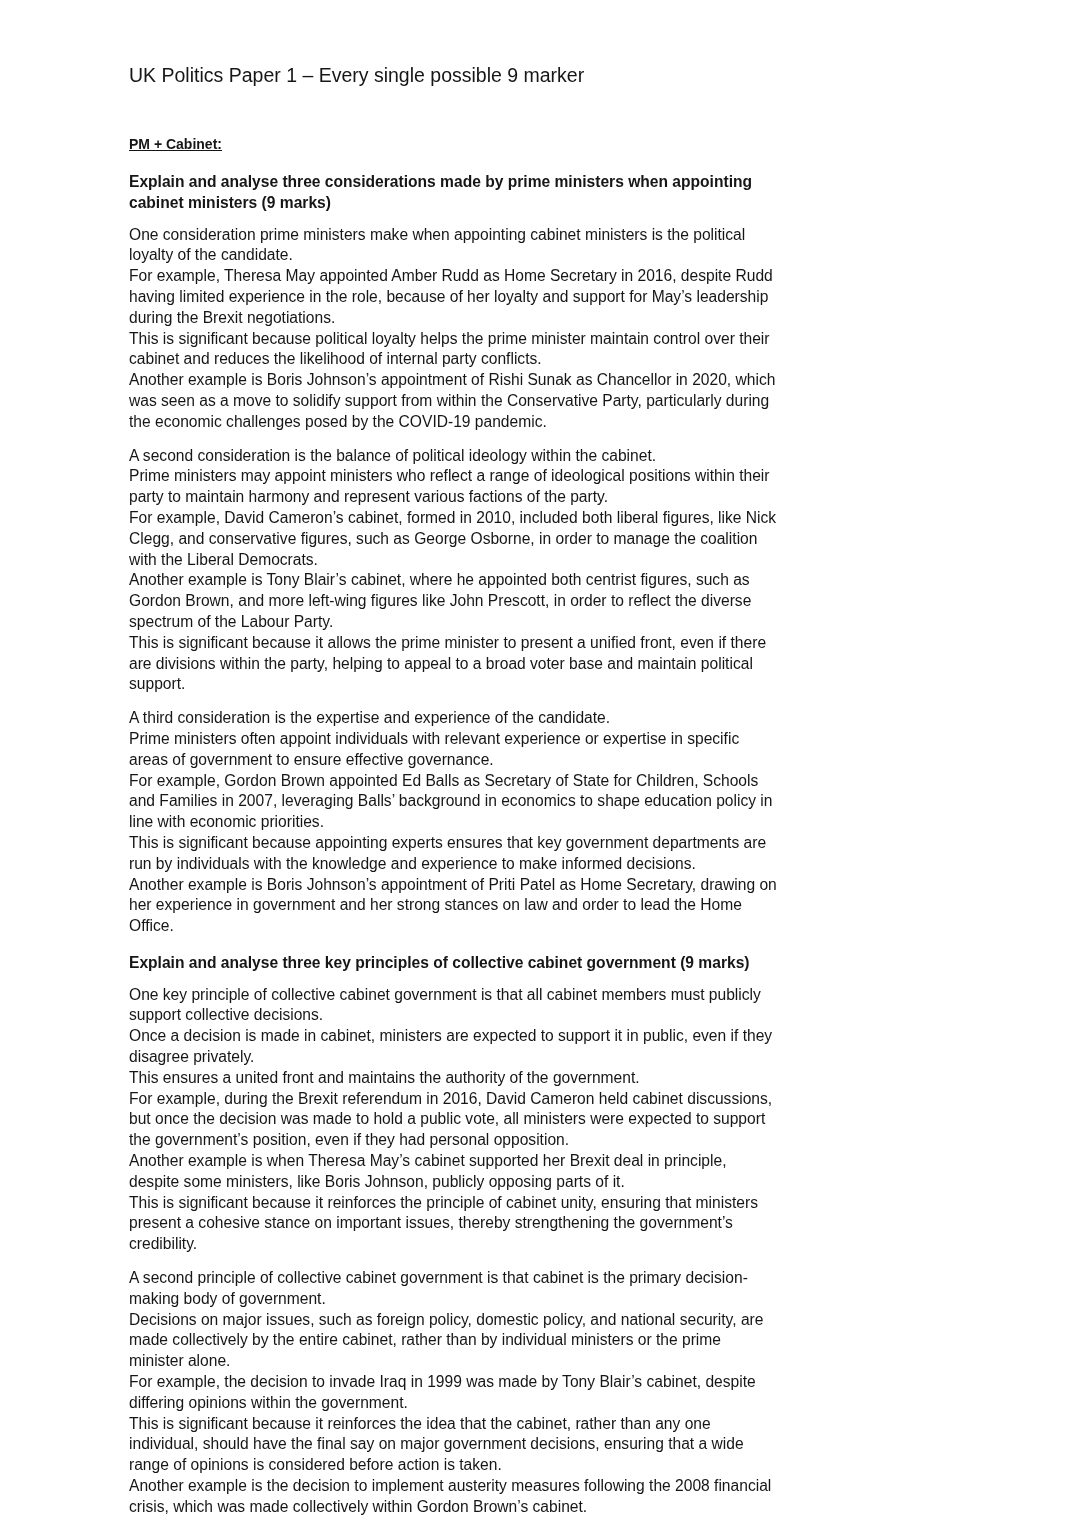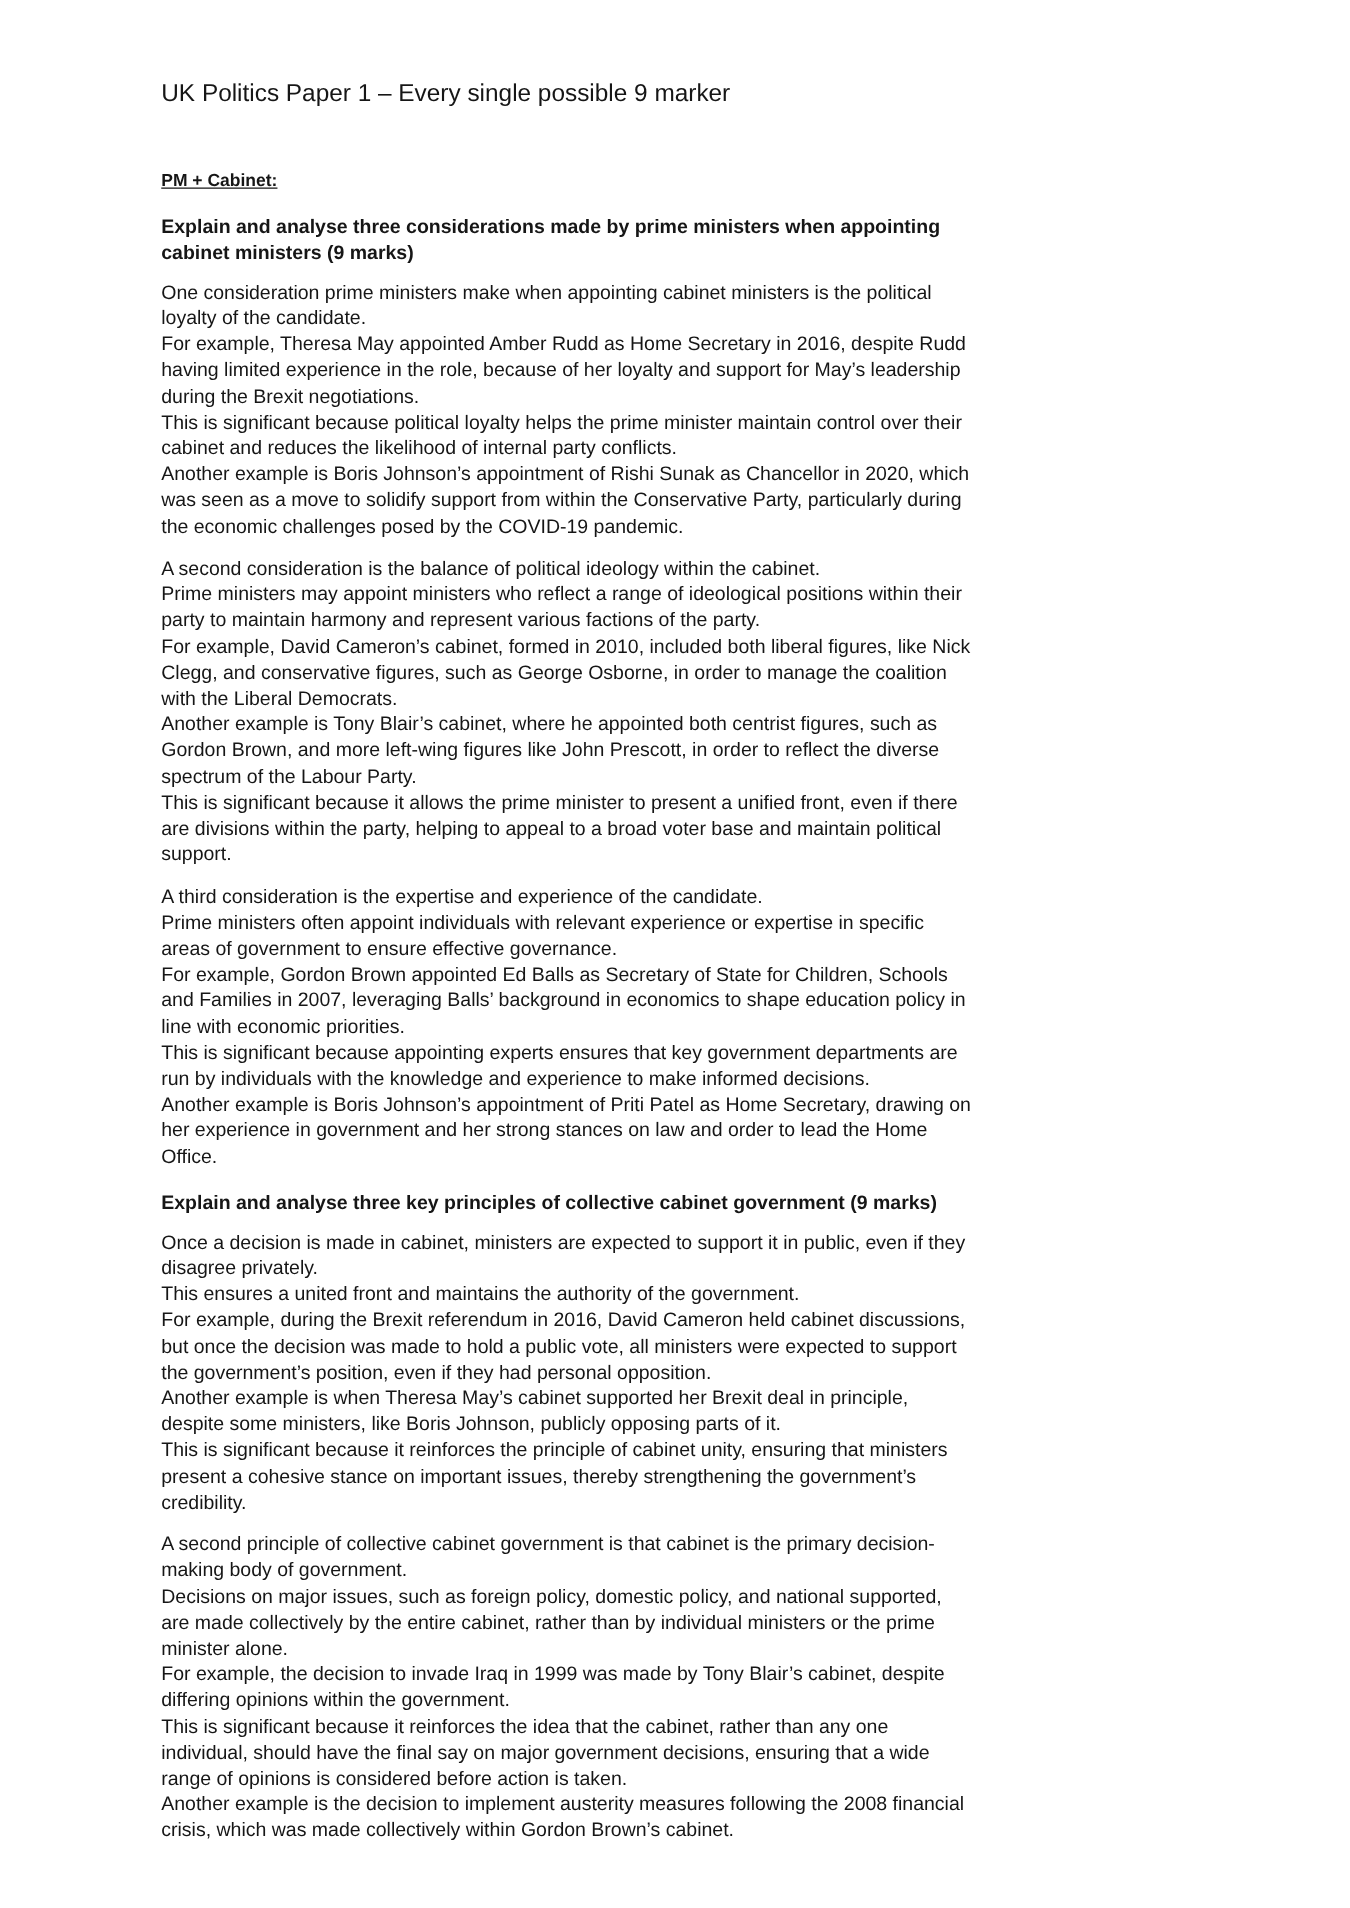--- a/index.html
+++ b/index.html
@@ -81,28 +81,29 @@
     <div class="line">A third consideration is the expertise and experience of the candidate.</div>
     <div class="line">Prime ministers often appoint individuals with relevant experience or expertise in specific areas of government to ensure effective governance.</div>
     <div class="line">For example, Gordon Brown appointed Ed Balls as Secretary of State for Children, Schools and Families in 2007, leveraging Balls’ background in economics to shape education policy in line with economic priorities.</div>
     <div class="line">This is significant because appointing experts ensures that key government departments are run by individuals with the knowledge and experience to make informed decisions.</div>
     <div class="line">Another example is Boris Johnson’s appointment of Priti Patel as Home Secretary, drawing on her experience in government and her strong stances on law and order to lead the Home Office.</div>
   </div>
 
   <h3 class="question">Explain and analyse three key principles of collective cabinet government (9 marks)</h3>
 
   <div class="para">
+    <div class="line">One key principle of collective cabinet government is that all cabinet members must publicly support collective decisions.</div>
     <div class="line">Once a decision is made in cabinet, ministers are expected to support it in public, even if they disagree privately.</div>
     <div class="line">This ensures a united front and maintains the authority of the government.</div>
     <div class="line">For example, during the Brexit referendum in 2016, David Cameron held cabinet discussions, but once the decision was made to hold a public vote, all ministers were expected to support the government’s position, even if they had personal opposition.</div>
     <div class="line">Another example is when Theresa May’s cabinet supported her Brexit deal in principle, despite some ministers, like Boris Johnson, publicly opposing parts of it.</div>
     <div class="line">This is significant because it reinforces the principle of cabinet unity, ensuring that ministers present a cohesive stance on important issues, thereby strengthening the government’s credibility.</div>
   </div>
 
   <div class="para">
     <div class="line">A second principle of collective cabinet government is that cabinet is the primary decision-making body of government.</div>
-    <div class="line">Decisions on major issues, such as foreign policy, domestic policy, and national supported, are made collectively by the entire cabinet, rather than by individual ministers or the prime minister alone.</div>
+    <div class="line">Decisions on major issues, such as foreign policy, domestic policy, and national security, are made collectively by the entire cabinet, rather than by individual ministers or the prime minister alone.</div>
     <div class="line">For example, the decision to invade Iraq in 1999 was made by Tony Blair’s cabinet, despite differing opinions within the government.</div>
     <div class="line">This is significant because it reinforces the idea that the cabinet, rather than any one individual, should have the final say on major government decisions, ensuring that a wide range of opinions is considered before action is taken.</div>
     <div class="line">Another example is the decision to implement austerity measures following the 2008 financial crisis, which was made collectively within Gordon Brown’s cabinet.</div>
   </div>
 
 </div>
 
 </body></html>

